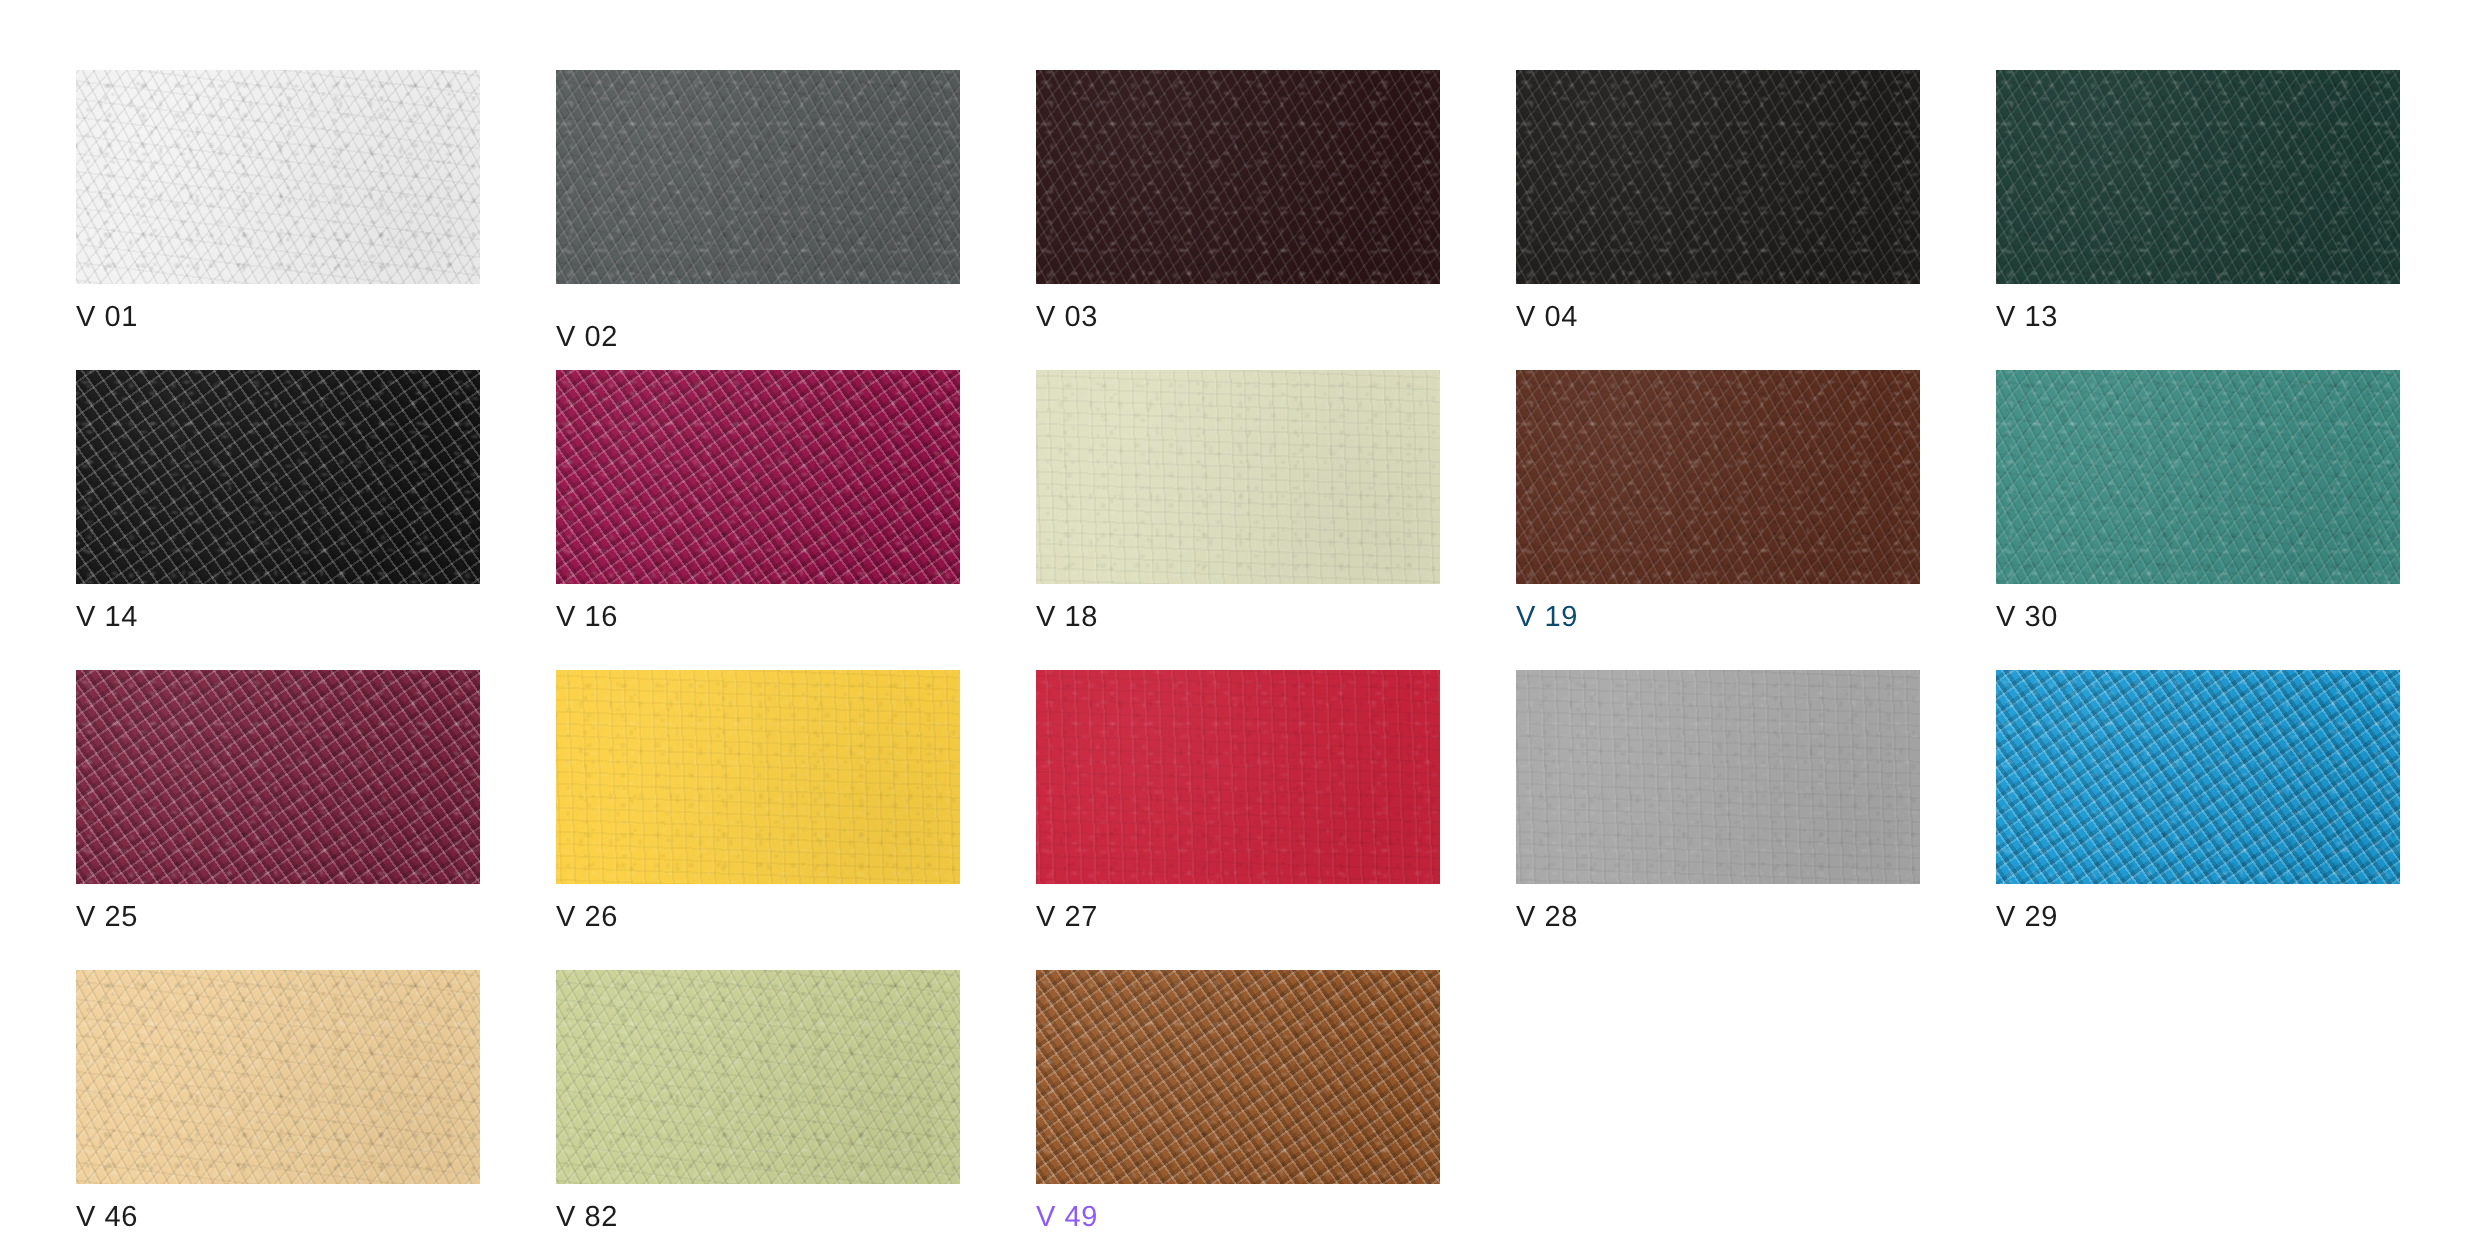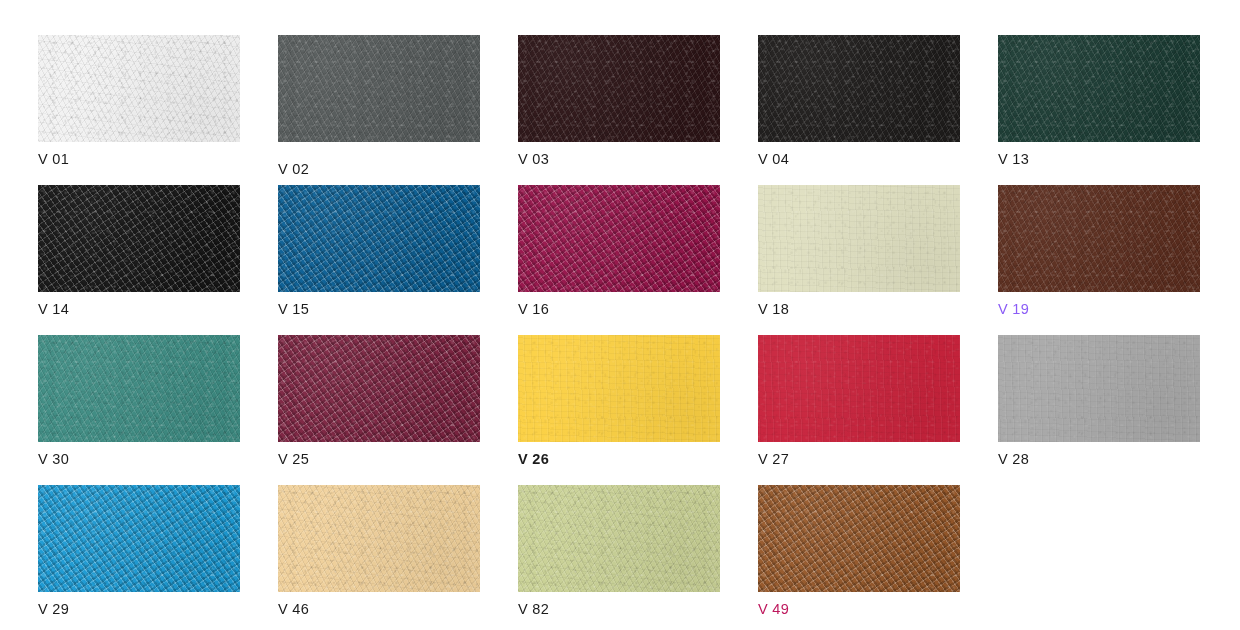--- a/index.html
+++ b/index.html
@@ -177,28 +177,20 @@
     </div>
     <div class="swatch-cell">
       <div class="swatch-chip coarse" style="background-color: rgb(23, 23, 23);">
         <div class="grain"></div>
         <div class="grain2"></div>
         <div class="grain3"></div>
       </div>
       <div class="swatch-label" style="color: rgb(28, 28, 28);">V 14</div>
     </div>
     <div class="swatch-cell">
-      <div class="swatch-chip coarse" style="background-color: rgb(11, 95, 148);">
-        <div class="grain"></div>
-        <div class="grain2"></div>
-        <div class="grain3"></div>
-      </div>
-      <div class="swatch-label" style="color: rgb(28, 28, 28);">V 15</div>
-    </div>
-    <div class="swatch-cell">
       <div class="swatch-chip coarse" style="background-color: rgb(150, 20, 74);">
         <div class="grain"></div>
         <div class="grain2"></div>
         <div class="grain3"></div>
       </div>
       <div class="swatch-label" style="color: rgb(28, 28, 28);">V 16</div>
     </div>
     <div class="swatch-cell">
       <div class="swatch-chip fine" style="background-color: rgb(223, 223, 192);">
         <div class="grain"></div>
@@ -206,21 +198,21 @@
         <div class="grain3"></div>
       </div>
       <div class="swatch-label" style="color: rgb(28, 28, 28);">V 18</div>
     </div>
     <div class="swatch-cell">
       <div class="swatch-chip" style="background-color: rgb(91, 45, 30);">
         <div class="grain"></div>
         <div class="grain2"></div>
         <div class="grain3"></div>
       </div>
-      <div class="swatch-label" style="color: #8b5cf6;">V 19</div>
+      <div class="swatch-label" style="color: #0c4a6e;">V 19</div>
     </div>
     <div class="swatch-cell">
       <div class="swatch-chip" style="background-color: rgb(61, 139, 130);">
         <div class="grain"></div>
         <div class="grain2"></div>
         <div class="grain3"></div>
       </div>
       <div class="swatch-label" style="color: rgb(28, 28, 28);">V 30</div>
     </div>
     <div class="swatch-cell">
@@ -230,21 +222,21 @@
         <div class="grain3"></div>
       </div>
       <div class="swatch-label" style="color: rgb(28, 28, 28);">V 25</div>
     </div>
     <div class="swatch-cell">
       <div class="swatch-chip fine" style="background-color: rgb(251, 208, 67);">
         <div class="grain"></div>
         <div class="grain2"></div>
         <div class="grain3"></div>
       </div>
-      <div class="swatch-label" style="color: rgb(28, 28, 28); font-weight: bold;">V 26</div>
+      <div class="swatch-label" style="color: rgb(28, 28, 28);">V 26</div>
     </div>
     <div class="swatch-cell">
       <div class="swatch-chip fine" style="background-color: rgb(200, 35, 60);">
         <div class="grain"></div>
         <div class="grain2"></div>
         <div class="grain3"></div>
       </div>
       <div class="swatch-label" style="color: rgb(28, 28, 28);">V 27</div>
     </div>
     <div class="swatch-cell">
@@ -278,15 +270,15 @@
         <div class="grain3"></div>
       </div>
       <div class="swatch-label" style="color: rgb(28, 28, 28);">V 82</div>
     </div>
     <div class="swatch-cell">
       <div class="swatch-chip coarse" style="background-color: rgb(150, 88, 42);">
         <div class="grain"></div>
         <div class="grain2"></div>
         <div class="grain3"></div>
       </div>
-      <div class="swatch-label" style="color: #be185d;">V 49</div>
+      <div class="swatch-label" style="color: #8b5cf6;">V 49</div>
     </div>
   </div>
 
 </body></html>

